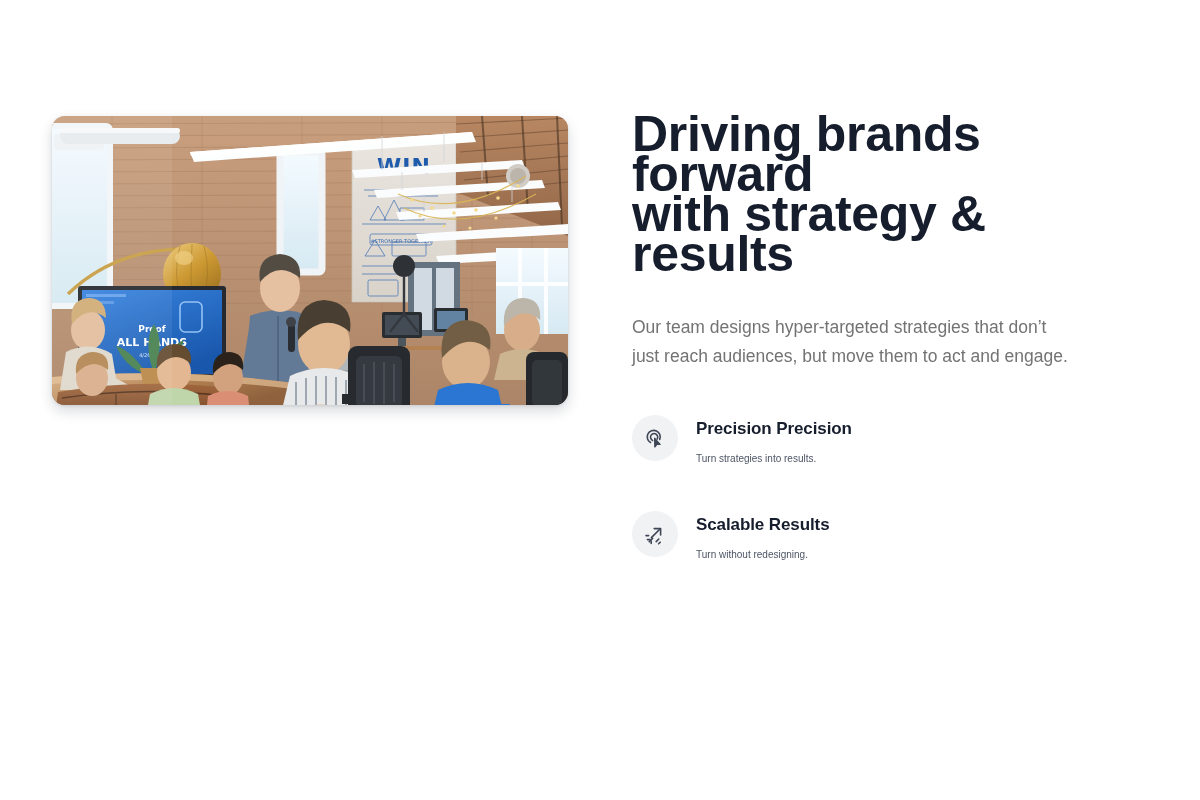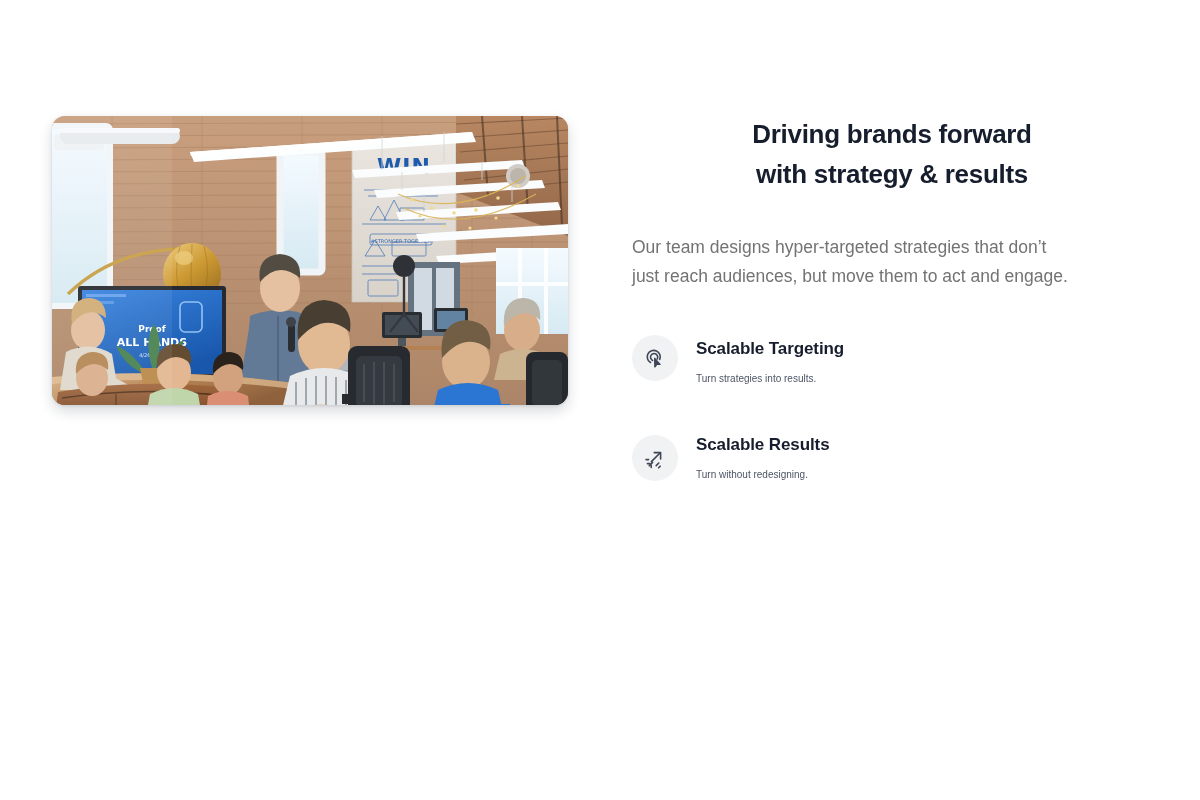--- a/index.html
+++ b/index.html
@@ -41,27 +41,26 @@
 
   
   .content {
     position: absolute;
     left: 632px;
     top: 114px;
     width: 520px;
   }
 
   .headline {
-    font-size: 26px;
+    font-size: 50px;
     line-height: 40px;
     font-weight: 700;
     color: #161d2d;
     letter-spacing: -0.3px;
     white-space: pre-line;
-    text-align: center;
   }
 
   .subcopy {
     margin-top: 39px;
     font-size: 17.5px;
     line-height: 29px;
     color: #737373;
     font-weight: 400;
     width: 516px;
     white-space: pre-line;
@@ -70,21 +69,21 @@
   .features {
     margin-top: 43px;
   }
 
   .feature {
     display: flex;
     align-items: flex-start;
     gap: 18px;
     margin-bottom: 41px;
   }
-  .feature:last-child { margin-bottom: 3px; align-items: center; }
+  .feature:last-child { margin-bottom: 3px; }
 
   .feature-icon {
     flex: 0 0 auto;
     width: 46px;
     height: 46px;
     border-radius: 50%;
     background: #f1f2f4;
     display: flex;
     align-items: center;
     justify-content: center;
@@ -440,21 +439,21 @@
 
       <div class="feature">
         <span class="feature-icon">
           <svg width="24" height="24" viewBox="0 0 24 24" fill="none" stroke="#3f4656" stroke-width="1.6" stroke-linecap="round" stroke-linejoin="round">
             <path d="M7.5 16.5a6.5 6.5 0 1 1 9.2-3.1"></path>
             <path d="M9.6 14.4a3.6 3.6 0 1 1 4.6-1.4"></path>
             <path d="M11.6 12.1 11.8 21l2.1-2.6 3.2 0.1-5.5-6.4z" fill="#3f4656" stroke="#3f4656" stroke-width="1.2"></path>
           </svg>
         </span>
         <div class="feature-text">
-          <div class="feature-title">Scalable Targeting</div>
+          <div class="feature-title">Precision Precision</div>
           <div class="feature-desc">Turn strategies into results.</div>
         </div>
       </div>
 
       <div class="feature">
         <span class="feature-icon">
           <svg width="24" height="24" viewBox="0 0 24 24" fill="none" stroke="#3f4656" stroke-width="1.6" stroke-linecap="round" stroke-linejoin="round">
             <path d="M8.4 15.6 17 7"></path>
             <path d="M11.2 6.6h6.4v6.4"></path>
             <path d="M6.2 19.8l3.4-3.4"></path>

